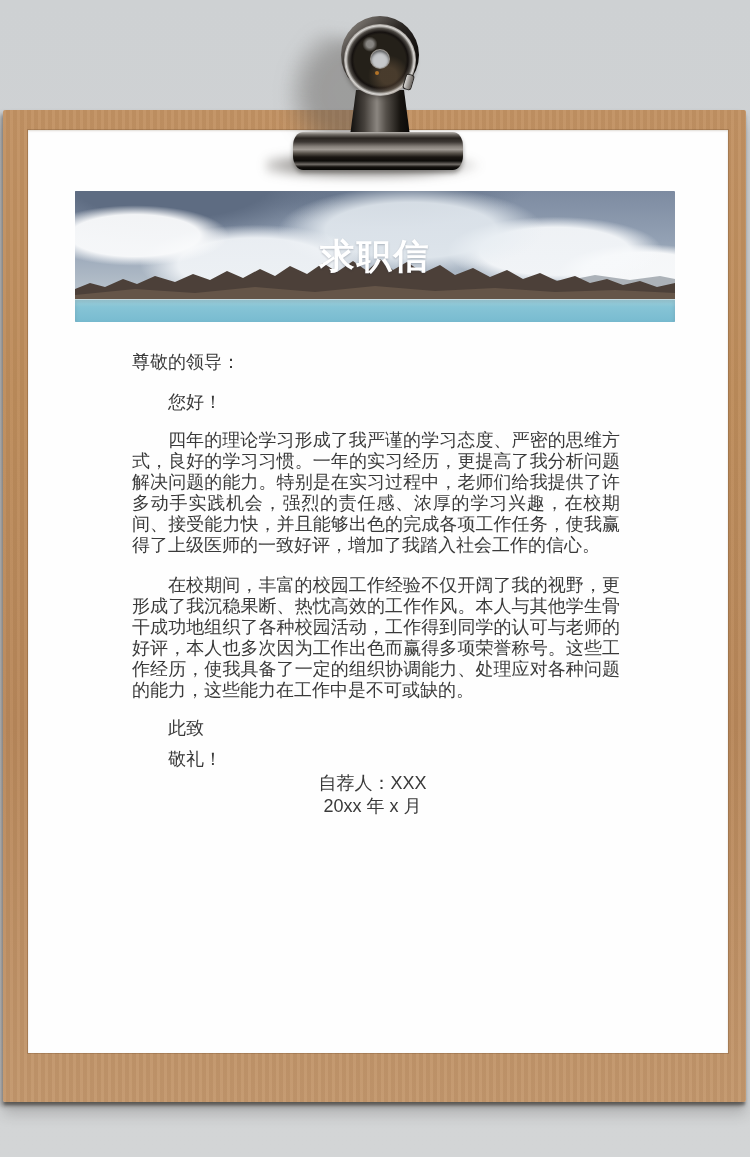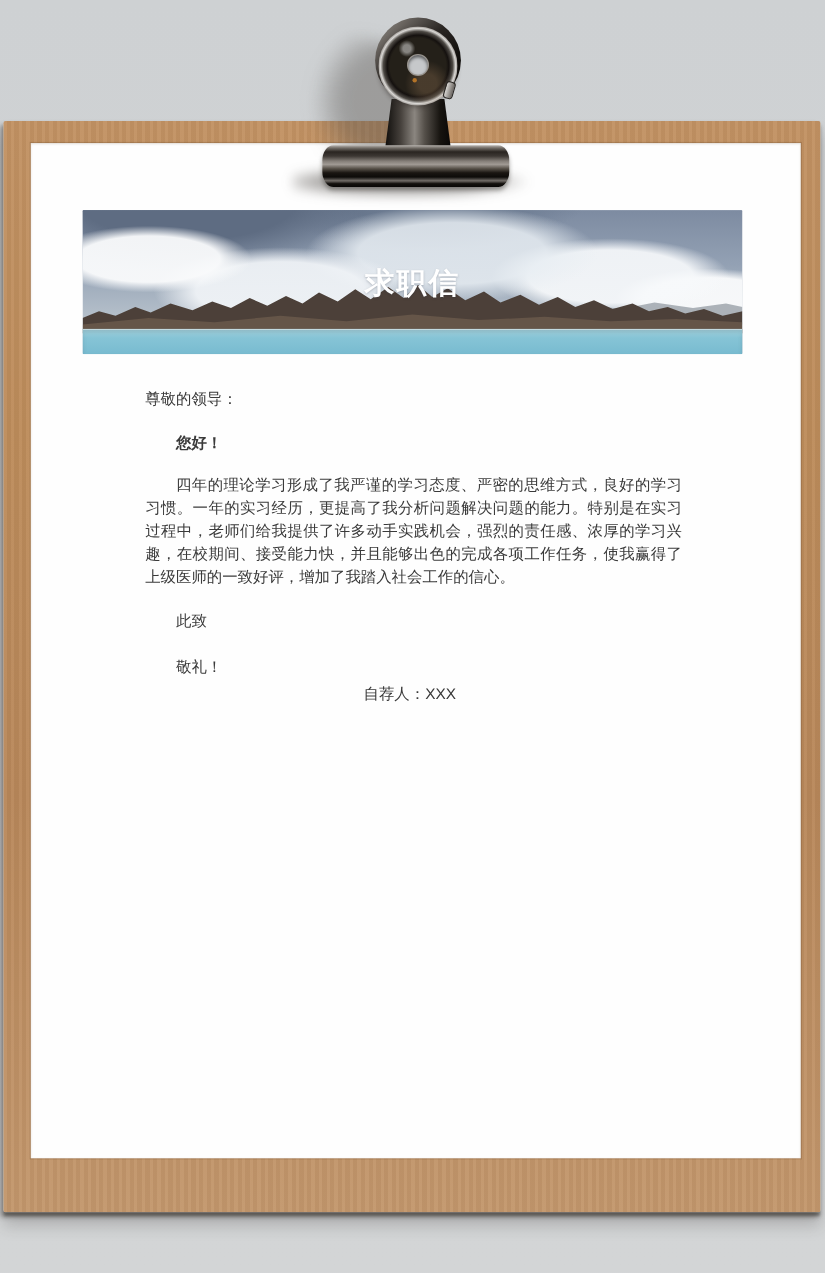--- a/index.html
+++ b/index.html
@@ -49,35 +49,35 @@
       linear-gradient(180deg,#7d8ba1 0%,#93a1b4 38%,#b3bec9 72%,#c8d0d8 100%);
   }
   .mountains{ position:absolute; left:0; top:0; width:600px; height:131px; }
   .water{
     position:absolute; left:0; bottom:0; width:600px; height:23px;
     background:linear-gradient(180deg,#a9d8e2 0%,#86c4d6 35%,#78bbd0 100%);
     box-shadow:inset 0 1px 0 rgba(255,255,255,.45), inset 0 3px 4px rgba(70,95,110,.25);
   }
   .header-title{
     position:absolute; inset:0; display:flex; align-items:center; justify-content:center;
-    color:#ffffff; font-size:27px; font-weight:bold; letter-spacing:2px;
+    color:#ffffff; font-size:35px; font-weight:bold; letter-spacing:2px;
     text-shadow:0 1px 2px rgba(30,40,55,.25);
   }
 
   
   .letter{
     position:absolute; left:104px; top:222px; width:488px;
-    font-size:14px; line-height:21px; color:#3a3a3a;
+    font-size:18px; line-height:21px; color:#3a3a3a;
   }
   .letter p{ margin:0 0 19px; }
   .letter p.just{ text-align:justify; }
   .letter .ind{ text-indent:2em; }
-  .letter .mb17{ margin-bottom:17px;font-weight:bold; }
+  .letter .mb17{ margin-bottom:17px; }
   .letter .mb12{ margin-bottom:12px; }
-  .letter .mb21{ margin-bottom:21px; }
+  .letter .mb21{ margin-bottom:10px; }
   .letter .mb2{ margin-bottom:2px; }
   .signature{ text-align:center; padding-right:7px; line-height:23px; }
   .signature p{ margin:0; }
 
   
   .clip-wall-shadow{
     position:absolute; left:282px; top:36px; width:104px; height:124px;
     background:radial-gradient(ellipse at 62% 42%, rgba(88,84,80,.42) 0 40%, transparent 72%);
     filter:blur(7px); transform:rotate(12deg);
   }
@@ -147,24 +147,26 @@
         <polygon points="0,104 60,98 120,102 180,96 240,101 300,95 360,100 420,97 480,101 540,99 600,102 600,112 0,112" fill="#7d6a58" opacity="0.5"></polygon>
       </svg>
       <div class="water"></div>
       <div class="header-title">求职信</div>
     </div>
 
     <div class="letter">
       <p>尊敬的领导：</p>
       <p class="ind mb17">您好！</p>
       <p class="ind just">四年的理论学习形成了我严谨的学习态度、严密的思维方式，良好的学习习惯。一年的实习经历，更提高了我分析问题解决问题的能力。特别是在实习过程中，老师们给我提供了许多动手实践机会，强烈的责任感、浓厚的学习兴趣，在校期间、接受能力快，并且能够出色的完成各项工作任务，使我赢得了上级医师的一致好评，增加了我踏入社会工作的信心。</p>
+      <p class="ind just mb17">在校期间，丰富的校园工作经验不仅开阔了我的视野，更形成了我沉稳果断、热忱高效的工作作风。本人与其他学生骨干成功地组织了各种校园活动，工作得到同学的认可与老师的好评，本人也多次因为工作出色而赢得多项荣誉称号。这些工作经历，使我具备了一定的组织协调能力、处理应对各种问题的能力，这些能力在工作中是不可或缺的。</p>
       <p class="ind mb21">此致</p>
       <p class="ind mb2">敬礼！</p>
       <div class="signature">
         <p>自荐人：XXX</p>
+        <p>20xx 年 x 月</p>
       </div>
     </div>
 
   </div>
 
   <div>
     <div class="clip-wall-shadow"></div>
     <div class="clip-bar-shadow"></div>
     <div class="clip-neck"></div>
     <div class="clip-bar"></div>

